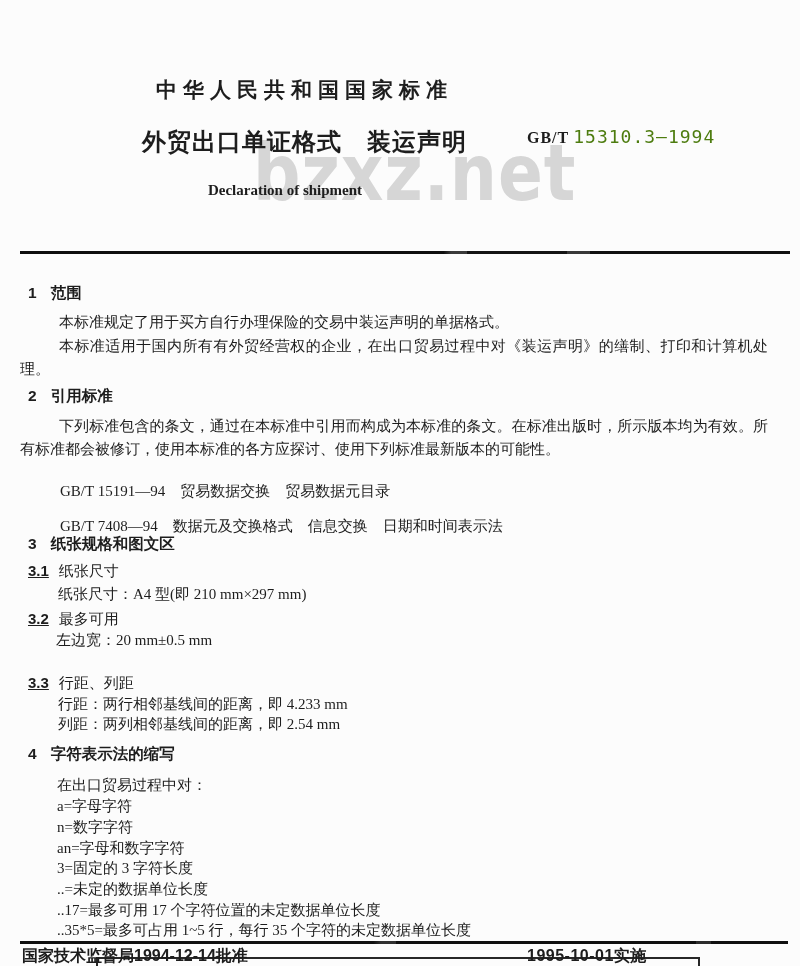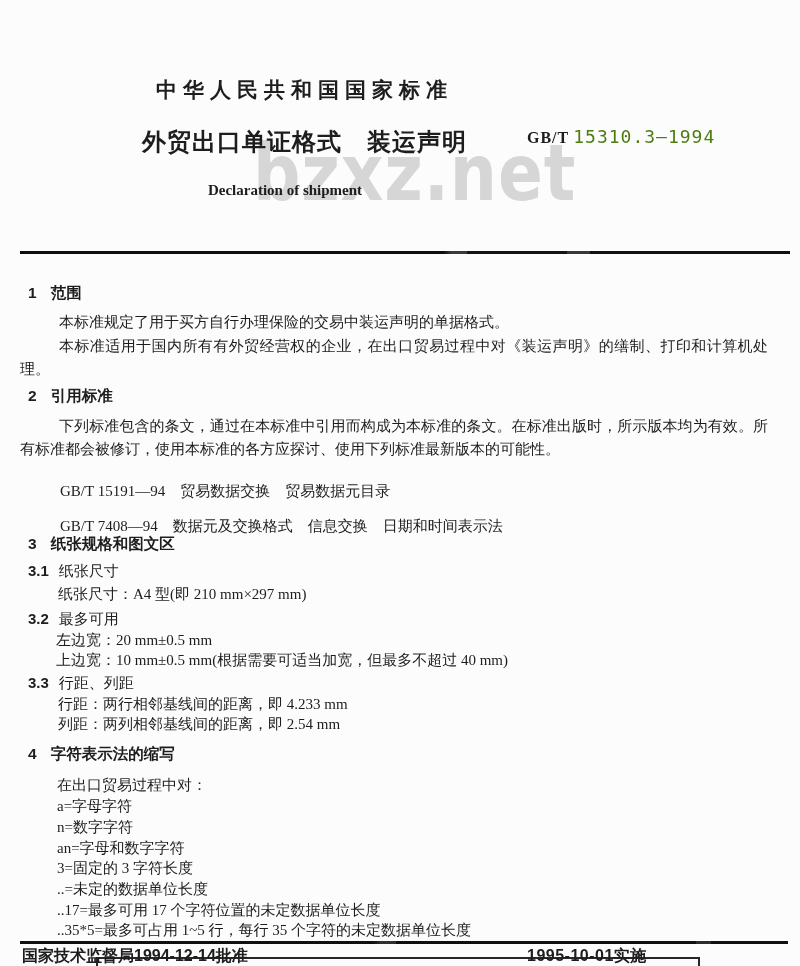--- a/index.html
+++ b/index.html
@@ -57,21 +57,21 @@
   .para{position:absolute;left:20px;width:748px;font-size:15px;line-height:22.5px;text-indent:2.6em;text-align:justify;z-index:2;}
   .sec-head{
     position:absolute;left:28px;white-space:nowrap;z-index:2;
     font-family:"Liberation Sans","DejaVu Sans",sans-serif;
     font-weight:bold;font-size:15.5px;
   }
   .sec-head .sec-no{margin-right:14px;}
   .sub-head{
     position:absolute;left:28px;white-space:nowrap;z-index:2;font-size:15px;
   }
-  .sub-head .sec-no{font-weight:bold;margin-right:10px;font-family:"Liberation Sans","DejaVu Sans",sans-serif;}
+  .sub-head .sec-no{font-weight:bold;margin-right:10px;font-family:"Liberation Sans","DejaVu Sans",sans-serif;text-decoration:underline;}
   
   .rule-bottom{
     position:absolute;left:20px;top:941px;width:768px;height:2.5px;z-index:2;
     background:linear-gradient(90deg,#101010 0 46%,#303030 47% 49%,#0f0f0f 49% 88%,#2c2c2c 88% 90%,#101010 90% 100%);
   }
   .footer-approved{
     position:absolute;left:22px;top:946px;z-index:3;white-space:nowrap;
     font-family:"Liberation Sans","DejaVu Sans",sans-serif;
     font-weight:bold;font-size:16px;
   }
@@ -120,21 +120,20 @@
     <span class="sec-no">3</span><span>纸张规格和图文区</span>
   </div>
   <div class="sub-head" style="top:562px">
     <span class="sec-no">3.1</span><span>纸张尺寸</span>
   </div>
   <div class="line" style="top:585px;left:58px">纸张尺寸：A4 型(即 210 mm×297 mm)</div>
   <div class="sub-head" style="top:610px">
     <span class="sec-no">3.2</span><span>最多可用</span>
   </div>
   <div class="line" style="top:631px;left:56px">左边宽：20 mm±0.5 mm</div>
-  <div class="line" style="top:651px;left:56px">上边宽：10 mm±0.5 mm(根据需要可适当加宽，但最多不超过 40 mm)</div>
   <div class="sub-head" style="top:674px">
     <span class="sec-no">3.3</span><span>行距、列距</span>
   </div>
   <div class="line" style="top:695px;left:58px">行距：两行相邻基线间的距离，即 4.233 mm</div>
   <div class="line" style="top:715px;left:58px">列距：两列相邻基线间的距离，即 2.54 mm</div>
 
   <div class="sec-head" style="top:744px">
     <span class="sec-no">4</span><span>字符表示法的缩写</span>
   </div>
   <div class="line" style="top:776px;left:57px">在出口贸易过程中对：</div>

